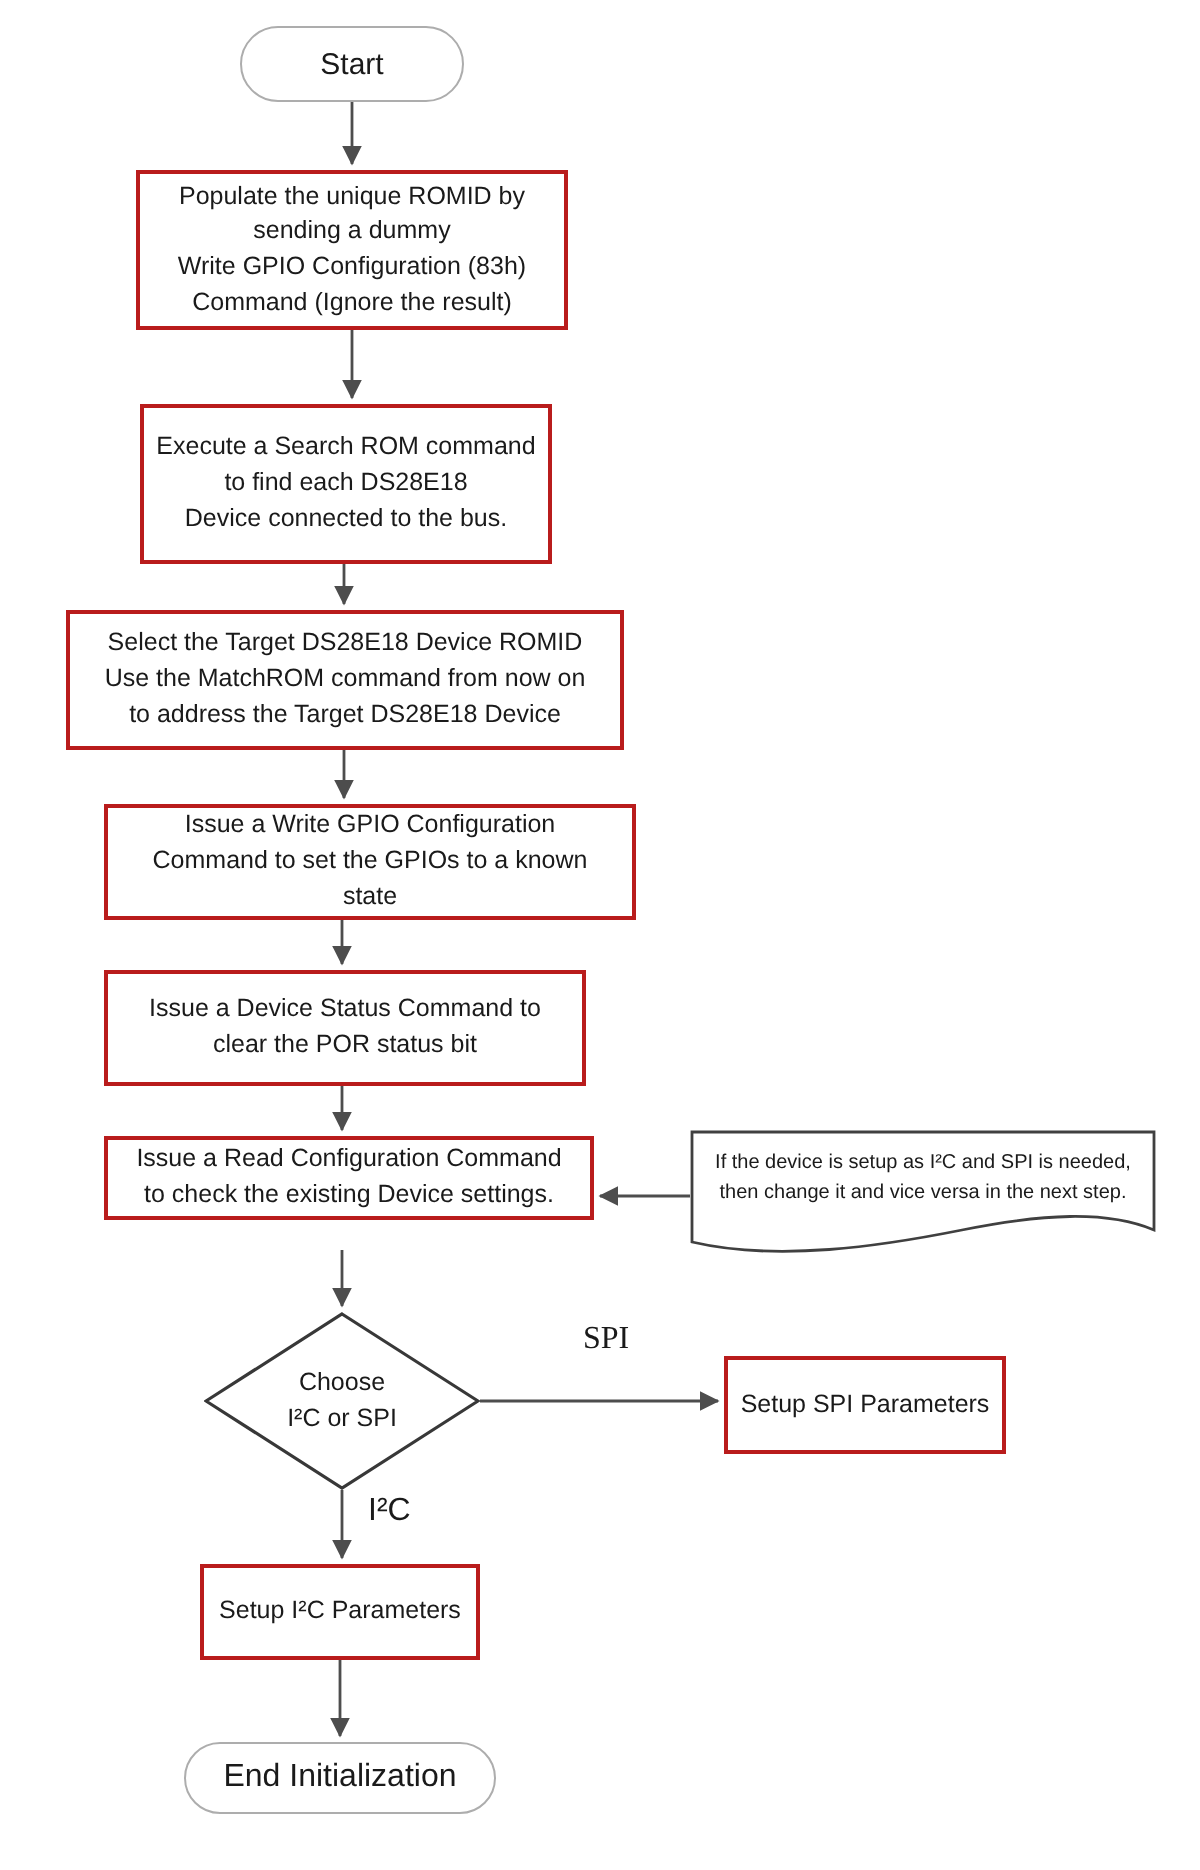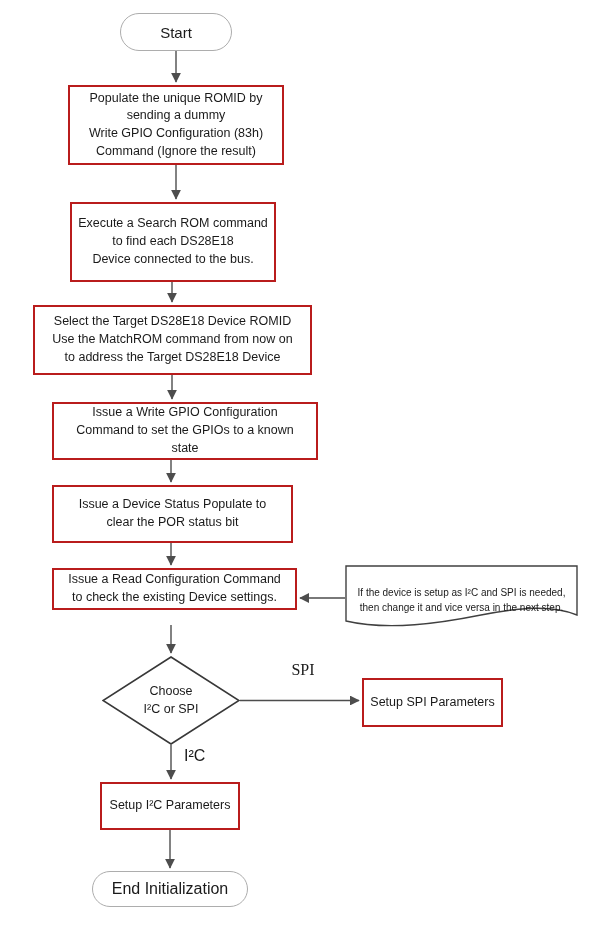--- a/index.html
+++ b/index.html
@@ -67,21 +67,21 @@
 
   
   #annotation {
     position: absolute;
     left: 345px; top: 565px;
     width: 233px; height: 70px;
   }
   #annotation svg { position: absolute; left: 0; top: 0; }
   #annotation .node-text {
     position: absolute;
-    left: 6px; top: 20px; width: 221px;
+    left: 6px; top: 9px; width: 221px;
     font-size: 10px; line-height: 1.5;
     text-align: center;
   }
 
   
   .edge-label {
     position: absolute;
     font-size: 16px;
     color: #1a1a1a;
   }
@@ -137,21 +137,21 @@
 to address the Target DS28E18 Device</span>
   </div>
 
   <div class="node process" id="node-write-gpio">
     <span class="node-text">Issue a Write GPIO Configuration
 Command to set the GPIOs to a known
 state</span>
   </div>
 
   <div class="node process" id="node-status">
-    <span class="node-text">Issue a Device Status Populate to
+    <span class="node-text">Issue a Device Status Command to
 clear the POR status bit</span>
   </div>
 
   <div class="node process" id="node-read-config">
     <span class="node-text">Issue a Read Configuration Command
 to check the existing Device settings.</span>
   </div>
 
   <div id="annotation">
     <svg width="233" height="70" viewBox="0 0 233 70">

